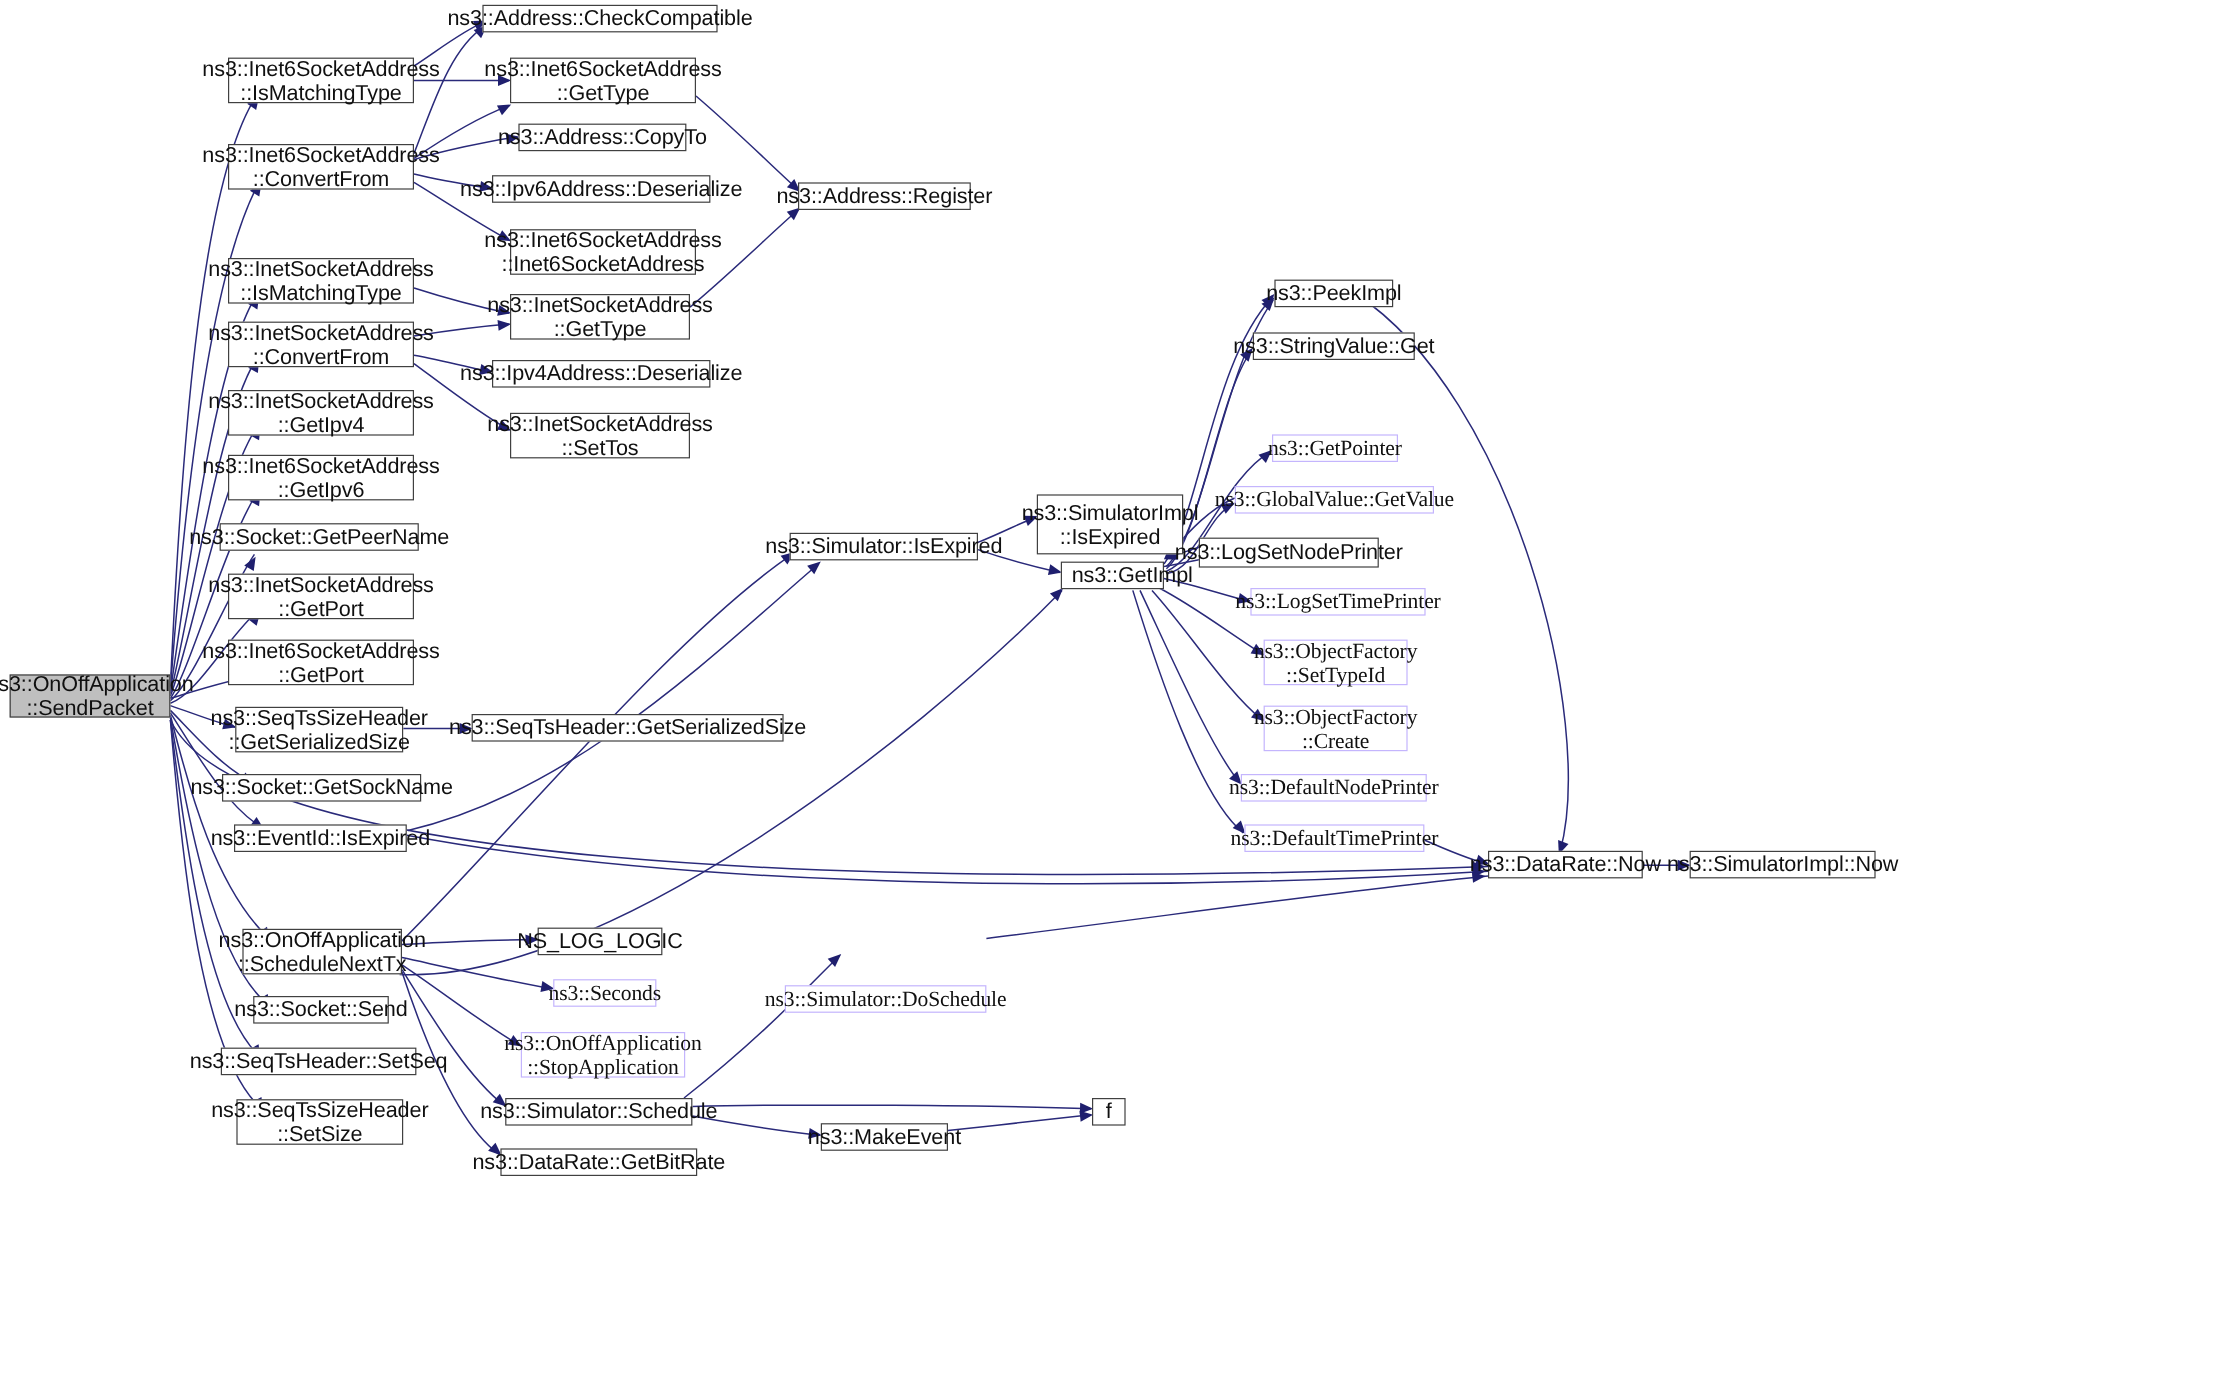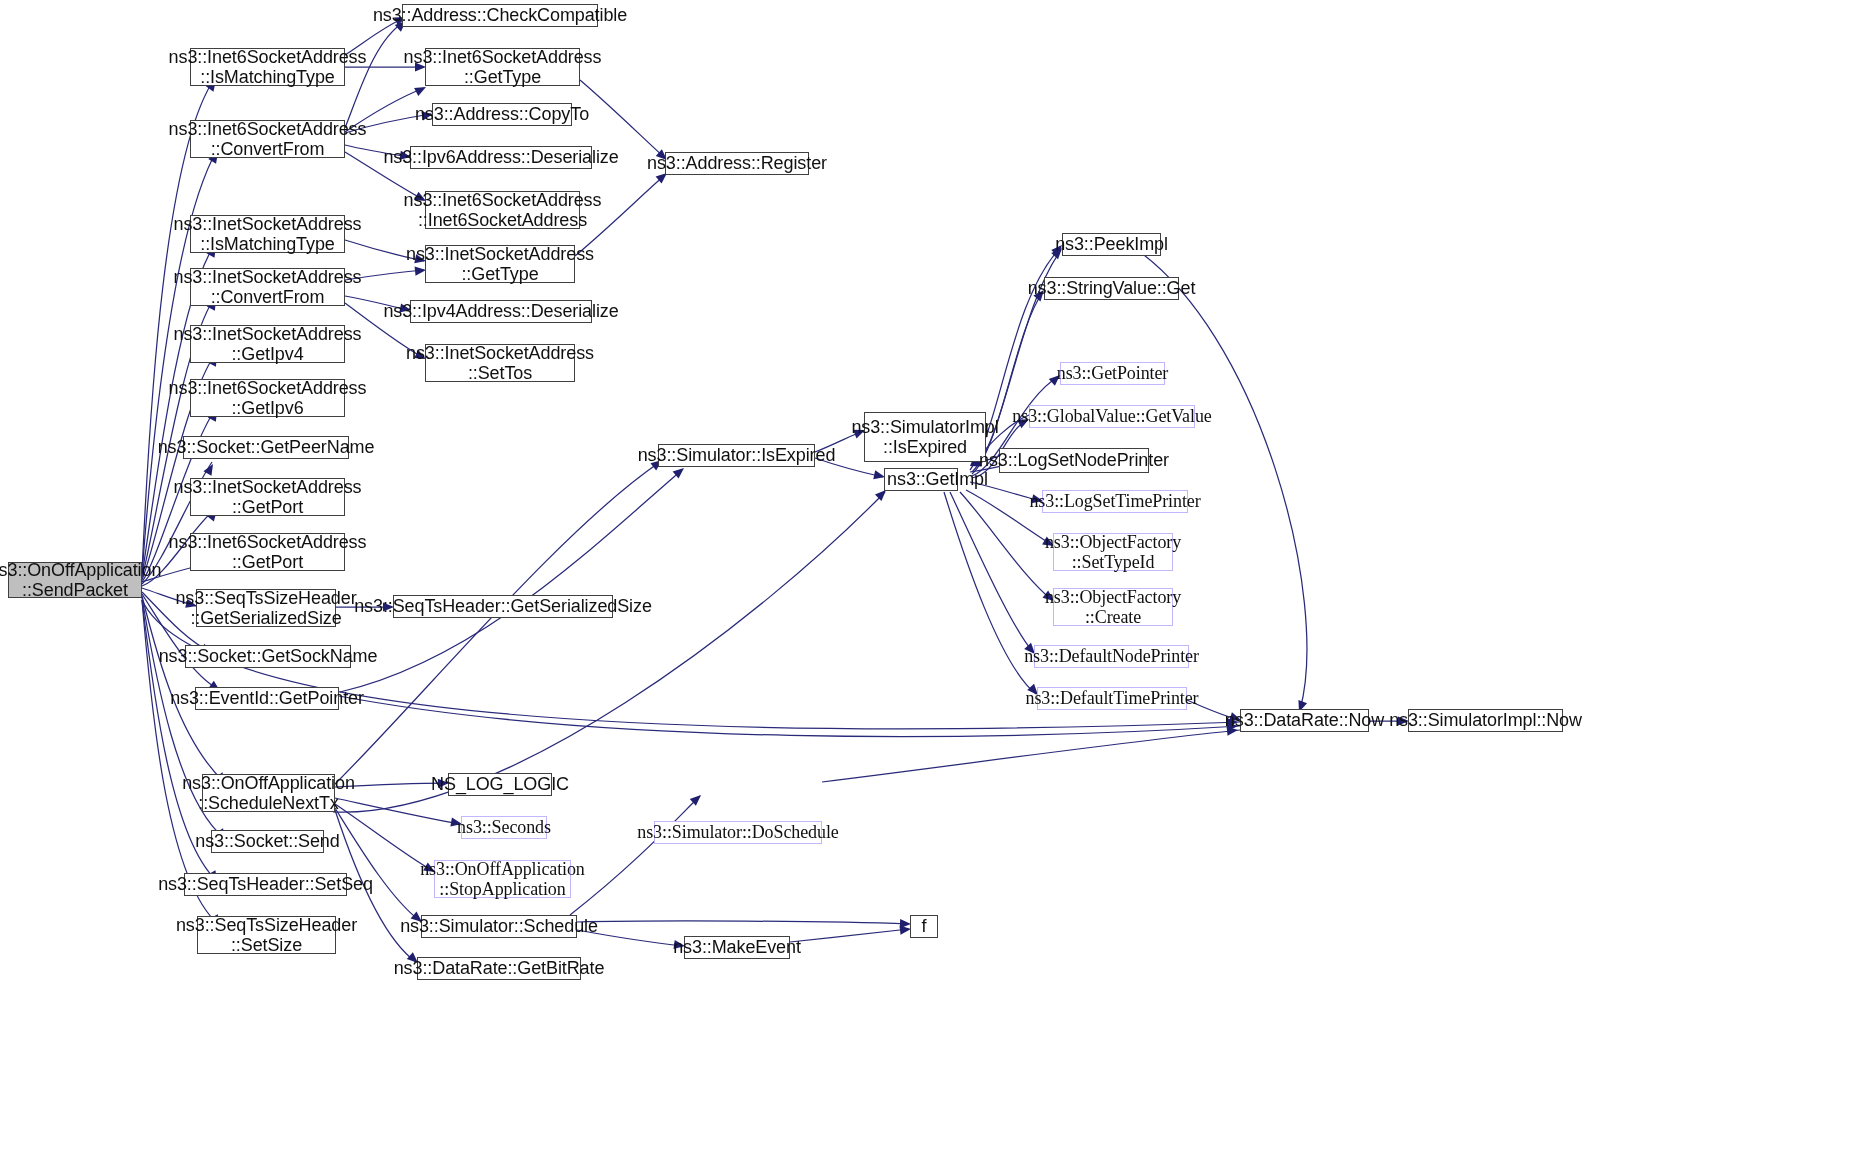--- a/index.html
+++ b/index.html
@@ -218,42 +218,42 @@
 ::SetTos</div>
       <div class="node" style="left: 190px; top: 379px; width: 155px; height: 38px;">ns3::Inet6SocketAddress
 ::GetIpv6</div>
       <div class="node" style="left: 183px; top: 436px; width: 166px; height: 23px;">ns3::Socket::GetPeerName</div>
       <div class="node" style="left: 190px; top: 478px; width: 155px; height: 38px;">ns3::InetSocketAddress
 ::GetPort</div>
       <div class="node" style="left: 190px; top: 533px; width: 155px; height: 38px;">ns3::Inet6SocketAddress
 ::GetPort</div>
       <div class="node" style="left: 196px; top: 589px; width: 140px; height: 38px;">ns3::SeqTsSizeHeader
 ::GetSerializedSize</div>
-      <div class="node" style="left: 393px; top: 595px; width: 220px; height: 23px;">ns3::SeqTsHeader::GetSerializedSize</div>
+      <div class="node" style="left: 393px; top: 595px; width: 260px; height: 23px;">ns3::SeqTsHeader::GetSerializedSize</div>
       <div class="node" style="left: 185px; top: 645px; width: 166px; height: 23px;">ns3::Socket::GetSockName</div>
-      <div class="node" style="left: 195px; top: 687px; width: 144px; height: 23px;">ns3::EventId::GetPointer</div>
+      <div class="node" style="left: 195px; top: 687px; width: 144px; height: 23px;">ns3::EventId::IsExpired</div>
       <div class="node" style="left: 202px; top: 774px; width: 133px; height: 38px;">ns3::OnOffApplication
 ::ScheduleNextTx</div>
       <div class="node" style="left: 448px; top: 773px; width: 104px; height: 23px;">NS_LOG_LOGIC</div>
       <div class="node red" style="left: 461px; top: 816px; width: 86px; height: 23px;">ns3::Seconds</div>
       <div class="node" style="left: 211px; top: 830px; width: 113px; height: 23px;">ns3::Socket::Send</div>
       <div class="node red" style="left: 434px; top: 860px; width: 137px; height: 38px;">ns3::OnOffApplication
 ::StopApplication</div>
       <div class="node" style="left: 184px; top: 873px; width: 163px; height: 23px;">ns3::SeqTsHeader::SetSeq</div>
       <div class="node" style="left: 197px; top: 916px; width: 139px; height: 38px;">ns3::SeqTsSizeHeader
 ::SetSize</div>
       <div class="node" style="left: 421px; top: 915px; width: 156px; height: 23px;">ns3::Simulator::Schedule</div>
       <div class="node" style="left: 417px; top: 957px; width: 164px; height: 23px;">ns3::DataRate::GetBitRate</div>
       <div class="node" style="left: 684px; top: 936px; width: 106px; height: 23px;">ns3::MakeEvent</div>
       <div class="node" style="left: 910px; top: 915px; width: 28px; height: 23px;">f</div>
       <div class="node red" style="left: 654px; top: 773px; width: 168px; height: 23px; margin-top: 48px;">ns3::Simulator::DoSchedule</div>
       <div class="node" style="left: 658px; top: 444px; width: 157px; height: 23px;">ns3::Simulator::IsExpired</div>
       <div class="node" style="left: 864px; top: 412px; width: 122px; height: 50px;">ns3::SimulatorImpl
 ::IsExpired</div>
-      <div class="node" style="left: 884px; top: 468px; width: 74px; height: 23px; padding-left: 36px;">ns3::GetImpl</div>
+      <div class="node" style="left: 884px; top: 468px; width: 86px; height: 23px; padding-left: 36px;">ns3::GetImpl</div>
       <div class="node" style="left: 1062px; top: 233px; width: 99px; height: 23px;">ns3::PeekImpl</div>
       <div class="node" style="left: 1044px; top: 277px; width: 135px; height: 23px;">ns3::StringValue::Get</div>
       <div class="node red" style="left: 1060px; top: 362px; width: 105px; height: 23px;">ns3::GetPointer</div>
       <div class="node red" style="left: 1029px; top: 405px; width: 166px; height: 23px;">ns3::GlobalValue::GetValue</div>
       <div class="node" style="left: 999px; top: 448px; width: 150px; height: 25px;">ns3::LogSetNodePrinter</div>
       <div class="node red" style="left: 1042px; top: 490px; width: 146px; height: 23px;">ns3::LogSetTimePrinter</div>
       <div class="node red" style="left: 1053px; top: 533px; width: 120px; height: 38px;">ns3::ObjectFactory
 ::SetTypeId</div>
       <div class="node red" style="left: 1053px; top: 588px; width: 120px; height: 38px;">ns3::ObjectFactory
 ::Create</div>

